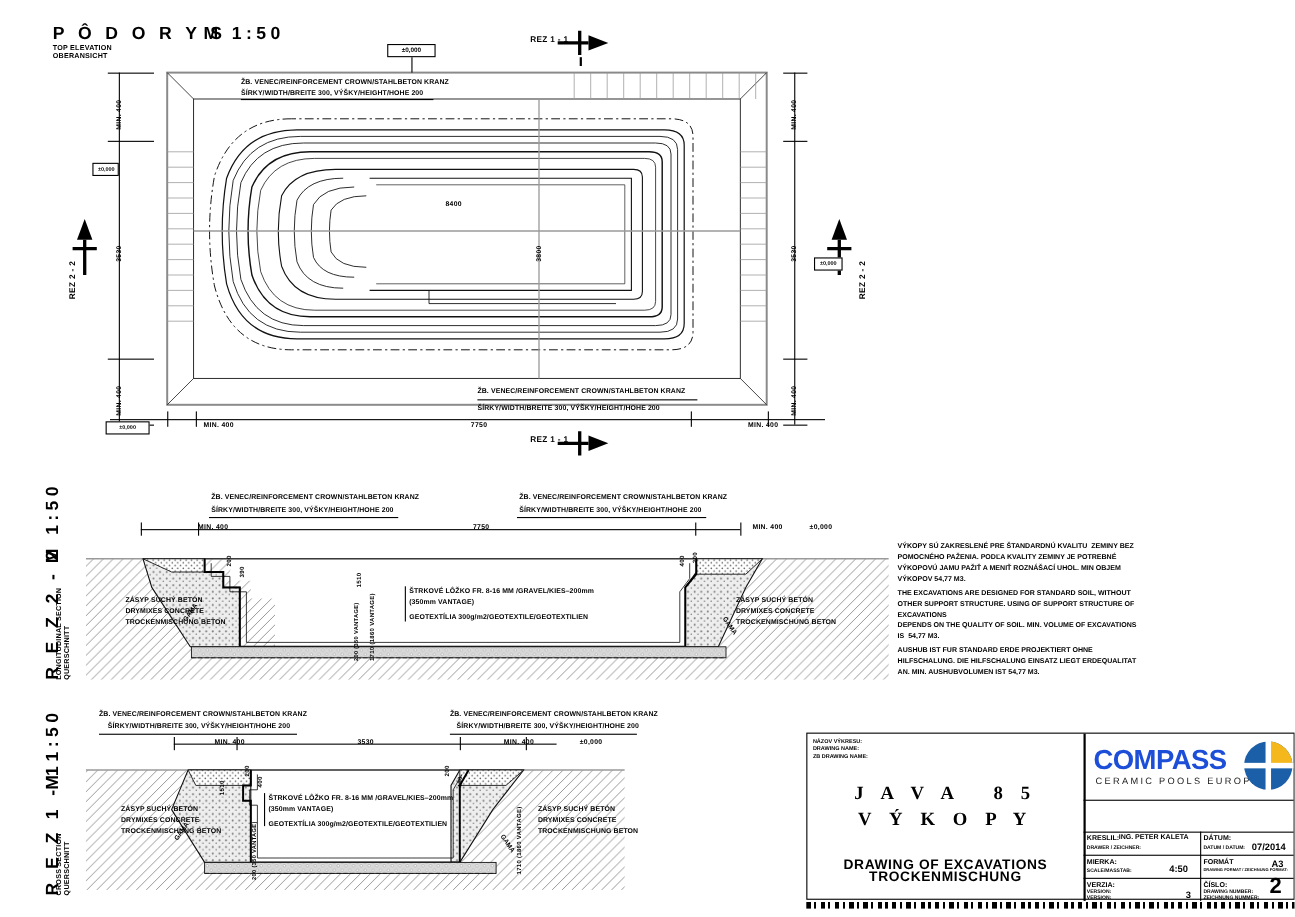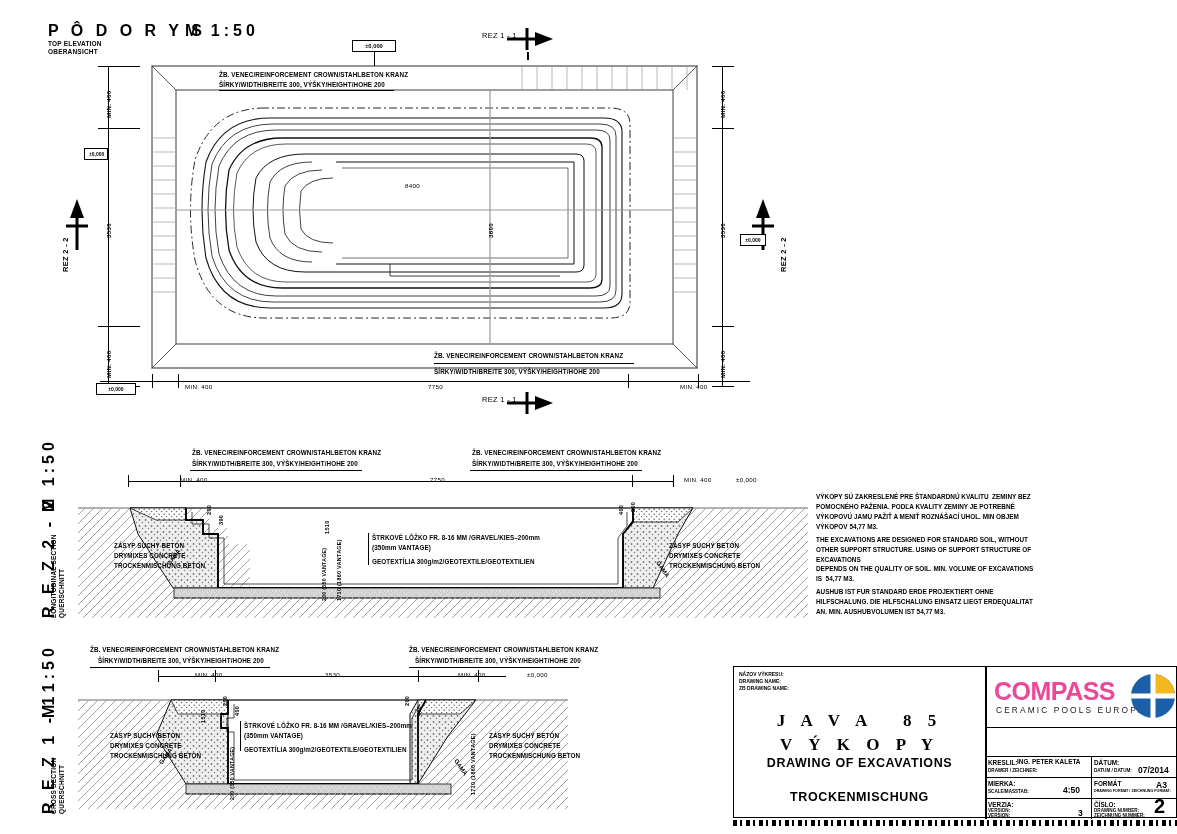--- a/index.html
+++ b/index.html
@@ -15,35 +15,35 @@
   .bigtitle { font-size:16px; font-weight:bold; letter-spacing:4px; }
   .subtitle { font-size:6.5px; font-weight:bold; letter-spacing:0.2px; }
   .rot90 { transform-origin: 0 0; }
 
   
   .ln { background:#000; position:absolute; }
   .hair { background:#000; position:absolute; height:1px; }
   .vhair { background:#000; position:absolute; width:1px; }
 
   
-  .dim { font-size:6.2px; font-weight:normal; letter-spacing:0.3px;padding-left:20px; }
+  .dim { font-size:6.2px; font-weight:bold; letter-spacing:0.3px;padding-left:20px; }
   .dimv { font-size:6.2px; font-weight:bold; letter-spacing:0.3px;
           transform-origin:0 0; transform:rotate(-90deg); }
   .note { font-size:6.3px; font-weight:bold; letter-spacing:0.1px; line-height:1.45; }
   .notewrap { font-size:6.4px; font-weight:bold; line-height:1.55; }
 
   .boxlbl { border:1px solid #000; font-size:5.8px; font-weight:bold;
             padding:2px 4px; background:#fff; text-align:center; }
 
   
   #planSvg, #sec22Svg, #sec11Svg { position:absolute; display:block; }
 
   
   .tb { position:absolute; border:1.6px solid #000; background:#fff; }
-  .compass-word { font-size:25px; font-weight:bold; letter-spacing:-0.5px; color:#ec4899; }
+  .compass-word { font-size:25px; font-weight:bold; letter-spacing:-0.5px; color:#1d4ed8; }
   .compass-sub { font-size:8.4px; letter-spacing:2.1px; color:#1a1a1a; }
   .compass-url { font-size:19px; letter-spacing:-0.3px; color:#111; }
   .tbl-k { font-size:6.4px; font-weight:bold; }
   .tbl-s { font-size:4.6px; font-weight:bold; }
   .tbl-v { font-size:8.5px; font-weight:bold; }
   .tbl-big { font-size:20px; font-weight:bold; }
   .name-main { font-size:17px; font-weight:bold; letter-spacing:6px;font-family:Liberation Serif, serif; }
   .name-sub { font-size:12.5px; font-weight:bold; letter-spacing:0.6px; }
   .tb-corner { font-size:5px; font-weight:bold; line-height:1.45; }
 
@@ -416,21 +416,21 @@
 </div>
 
 <div class="tb" style="left:733px; top:666px; width:444px; height:152px;">
 
   <div class="abs" style="left:0; top:0; width:251px; height:100%;">
     <div class="abs tb-corner" style="left:5px; top:4px;">NÁZOV VÝKRESU:</div>
     <div class="abs tb-corner" style="left:5px; top:11px;">DRAWING NAME:</div>
     <div class="abs tb-corner" style="left:5px; top:18px;">ZB DRAWING NAME:</div>
     <div class="abs txt name-main" style="left:0; top:44px; width:251px; text-align:center;">J A V A   8 5</div>
     <div class="abs txt name-main" style="left:0; top:68px; width:251px; text-align:center;">V Ý K O P Y</div>
-    <div class="abs txt name-sub" style="left:0; top:89px; width:251px; text-align:center;">DRAWING OF EXCAVATIONS</div>
+    <div class="abs txt name-sub" style="left:0; top:112px; width:251px; text-align:center;">DRAWING OF EXCAVATIONS</div>
     <div class="abs txt name-sub" style="left:0; top:123px; width:251px; text-align:center;">TROCKENMISCHUNG</div>
   </div>
 
   <div class="abs ln" style="left:251px; top:0; width:1.6px; height:152px;"></div>
 
   <div class="abs" style="left:251px; top:0; width:191px; height:60px;">
     <div class="abs txt compass-word" style="left:9px; top:10px;">COMPASS</div>
     <div class="abs txt compass-sub" style="left:11px; top:39px;">CERAMIC POOLS EUROPE</div>
     <svg class="abs" style="left:145px; top:6px;" width="46" height="46">
       <circle cx="23" cy="23" r="22" fill="#1a5fa8"></circle>

